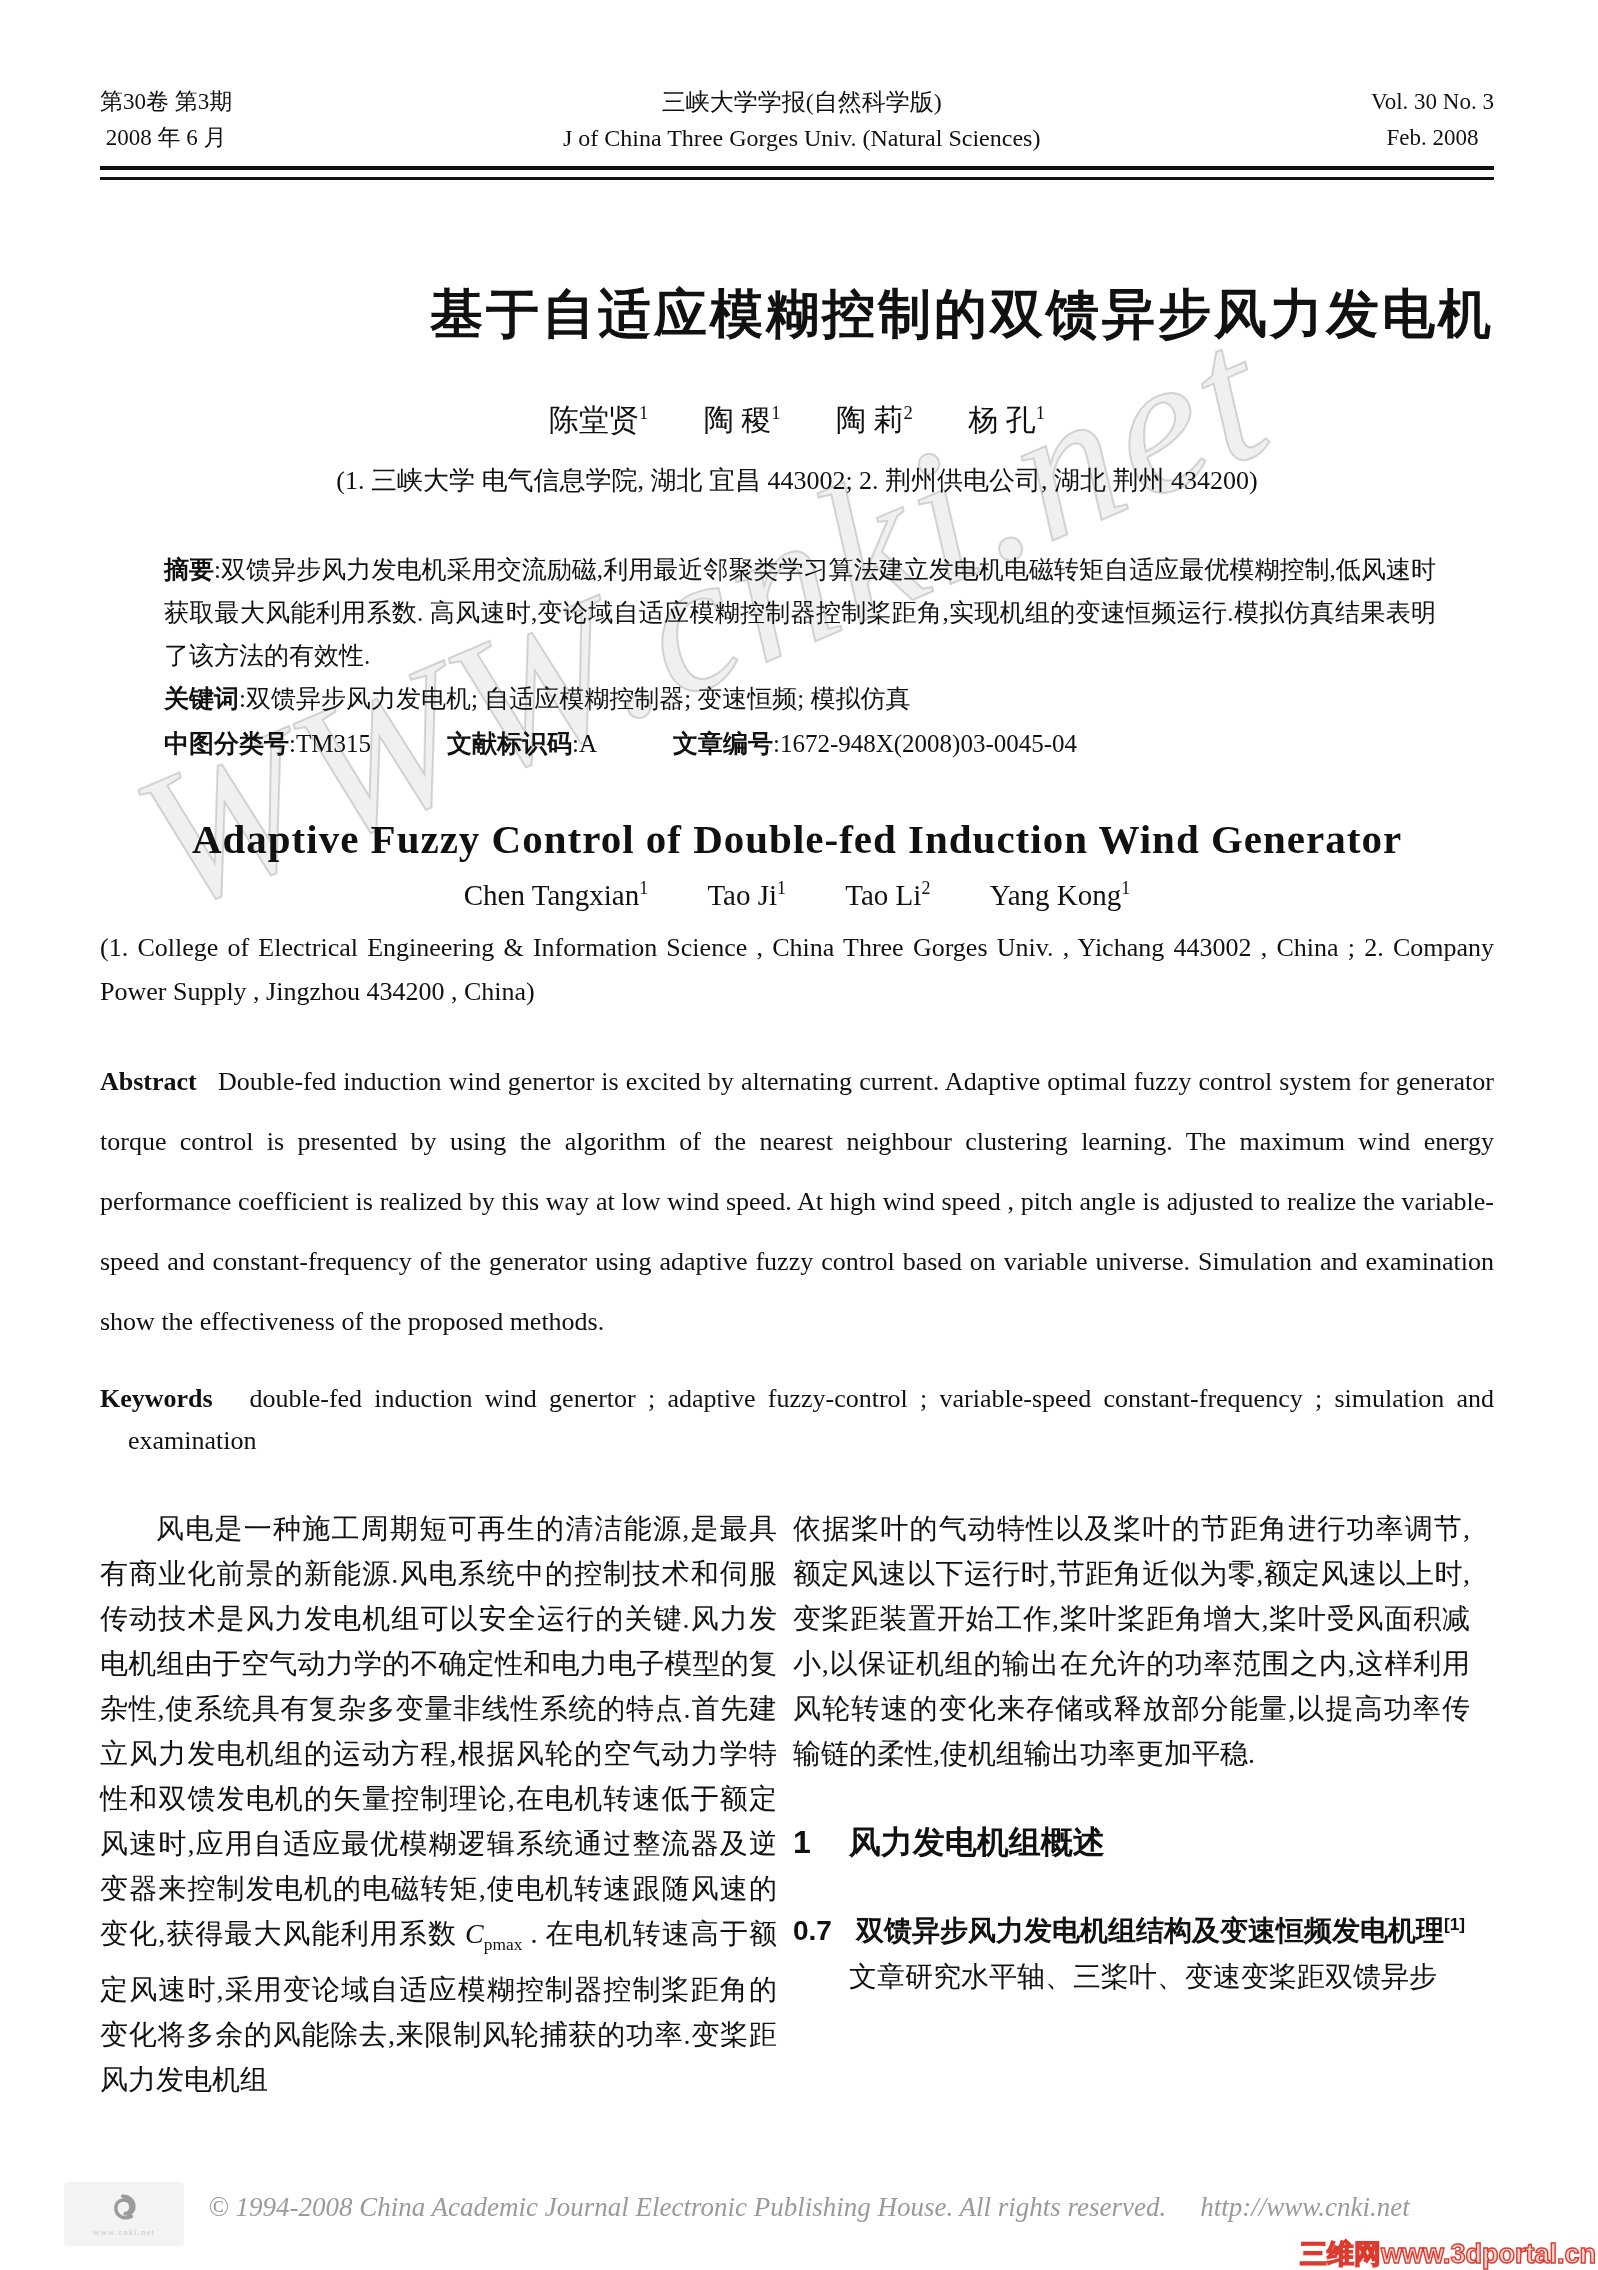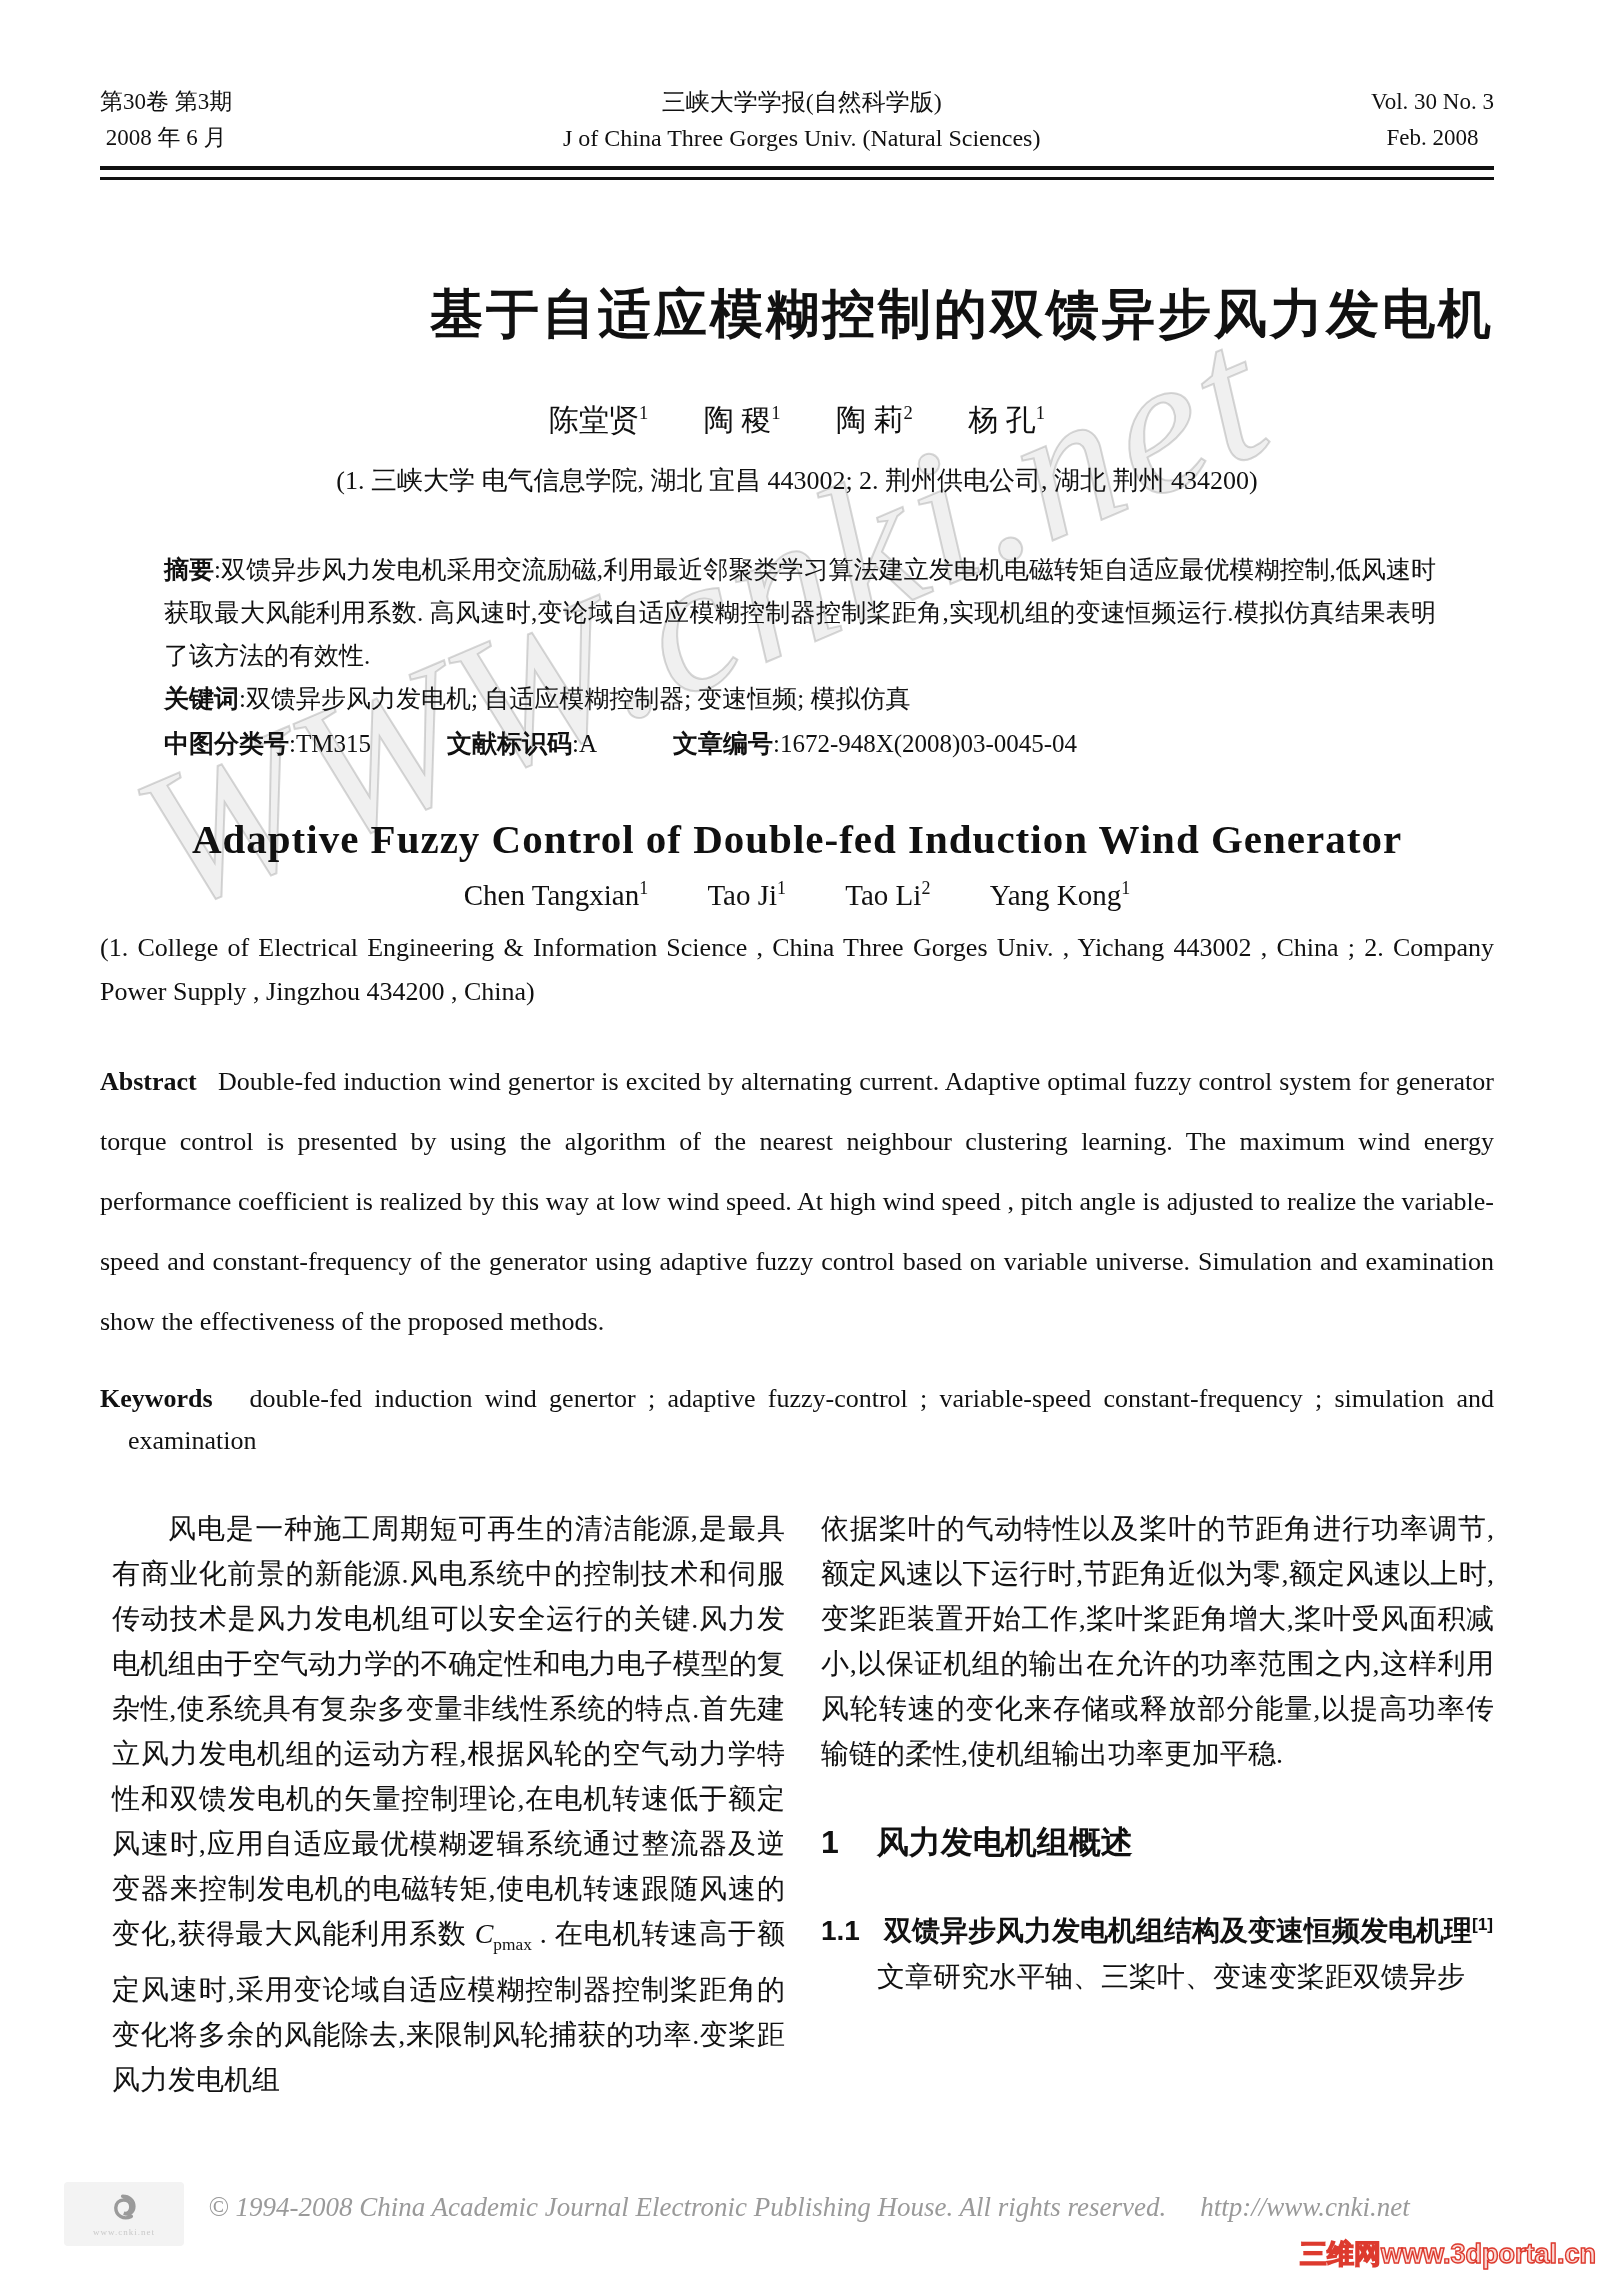--- a/index.html
+++ b/index.html
@@ -35,21 +35,21 @@
   .title-en{margin-top:50px;text-align:center;font-size:41px;font-weight:bold;letter-spacing:1px;}
   .authors-en{margin-top:16px;text-align:center;font-size:29px;}
   .authors-en .au{margin:0 26px;}
   .affil-en{margin-top:14px;font-size:26px;line-height:44px;text-align:justify;}
   .abs-en{margin-top:38px;font-size:26px;line-height:60px;text-align:justify;}
   .abs-en .lbl{font-weight:bold;}
   .kw-en{font-size:26px;line-height:42px;text-align:justify;padding-left:28px;text-indent:-28px;margin-top:2px;}
   .kw-en .lbl{font-weight:bold;}
 
   
-  .cols{display:flex;gap:36px;margin-top:44px;margin-left:12px;}
+  .cols{display:flex;gap:16px;margin-top:44px;}
   .col{width:677px;font-size:28px;line-height:45px;text-align:justify;}
   .col p{margin:0;}
   .indent{text-indent:2em;}
   .formula i{font-style:italic;}
   .formula sub{font-size:0.62em;}
   .sec1{margin-top:46px;font-size:32px;line-height:40px;}
   .sec1 .num{margin-right:38px;}
   .sec11{margin-top:46px;font-size:28px;line-height:46px;text-align:justify;}
   .sec11 .num{margin-right:24px;}
   .p-follow{margin-top:14px;}
@@ -145,21 +145,21 @@
     </div>
 
     <div class="col">
       <p>依据桨叶的气动特性以及桨叶的节距角进行功率调节,额定风速以下运行时,节距角近似为零,额定风速以上时,变桨距装置开始工作,桨叶桨距角增大,桨叶受风面积减小,以保证机组的输出在允许的功率范围之内,这样利用风轮转速的变化来存储或释放部分能量,以提高功率传输链的柔性,使机组输出功率更加平稳.</p>
 
       <div class="sec1 hei">
         <span class="num">1</span><span>风力发电机组概述</span>
       </div>
 
       <div class="sec11 hei">
-        <span class="num">1.1</span><span>双馈异步风力发电机组结构及变速恒频发电机理</span><sup class="s">[1]</sup>
+        <span class="num">0.7</span><span>双馈异步风力发电机组结构及变速恒频发电机理</span><sup class="s">[1]</sup>
       </div>
 
       <p class="indent p-follow">文章研究水平轴、三桨叶、变速变桨距双馈异步</p>
     </div>
   </div>
 
 </div>
 
 <div class="cnki-logo">
   <svg width="34" height="36" viewBox="0 0 24 24">

